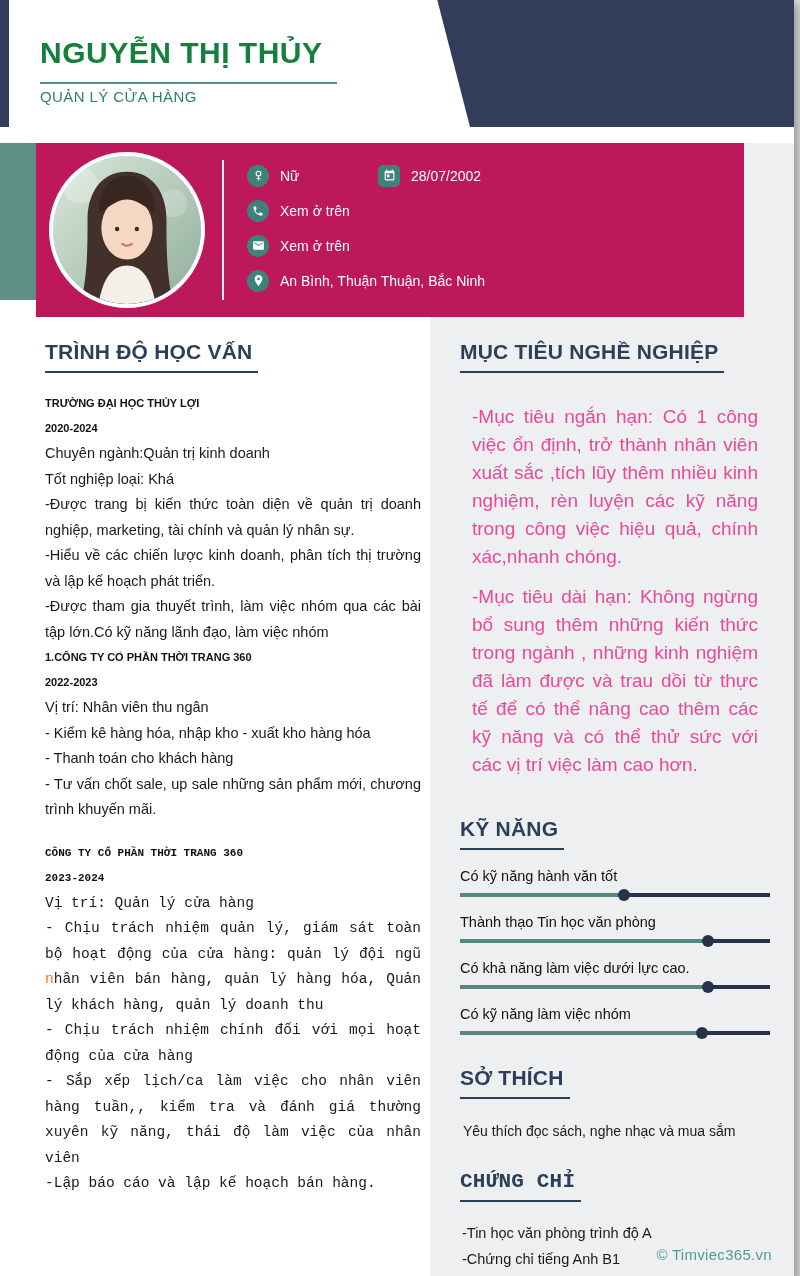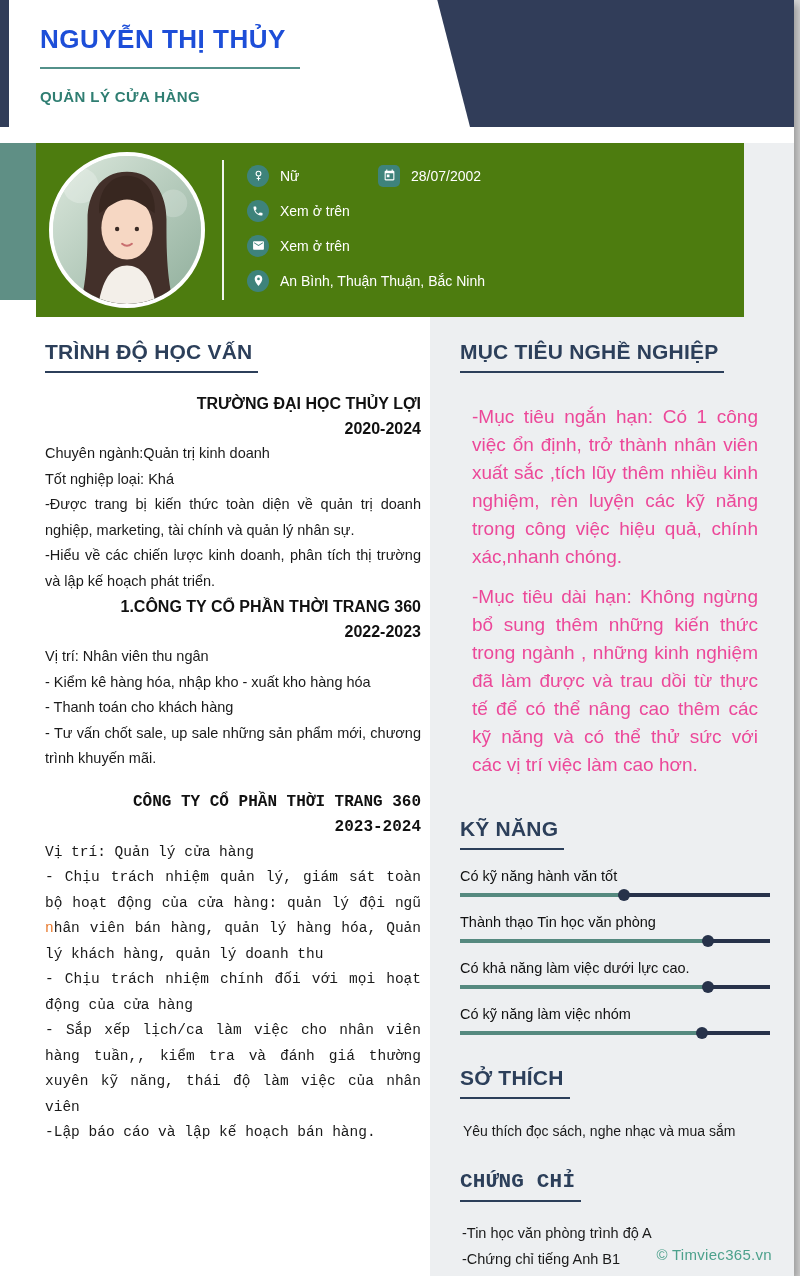--- a/index.html
+++ b/index.html
@@ -8,45 +8,45 @@
     position: relative; width: 794px; height: 1276px; background: #ffffff;
     font-family: "Liberation Sans", "DejaVu Sans", sans-serif; overflow: hidden;
     box-shadow: 4px 4px 8px rgba(0,0,0,.28);
   }
   .gray-col { position: absolute; left: 430px; top: 0; width: 364px; height: 1276px; background: #edeff1; }
   .white-top { position: absolute; left: 430px; top: 0; width: 364px; height: 143px; background: #ffffff; }
   .corner-wedge { position: absolute; left: 430px; top: 0; width: 364px; height: 127px; background: #313d59;
     clip-path: polygon(2% 0, 100% 0, 100% 100%, 11% 100%); }
   .left-strip { position: absolute; left: 0; top: 0; width: 9px; height: 127px; background: #313d59; }
 
-  .name { position: absolute; left: 40px; top: 24px; margin: 0; font-size: 26px; font-weight: bold;
-    letter-spacing: .5px; color: #1d4ed8; border-bottom: 2px solid #53918a; padding: 0 14px 12px 0; }
-  .job-title { position: absolute; left: 40px; top: 88px; font-size: 15px; font-weight: bold;
+  .name { position: absolute; left: 40px; top: 36px; margin: 0; font-size: 30px; font-weight: bold;
+    letter-spacing: .5px; color: #15803d; border-bottom: 2px solid #53918a; padding: 0 14px 12px 0; }
+  .job-title { position: absolute; left: 40px; top: 88px; font-size: 15px; font-weight: normal;
     color: #2f7e72; letter-spacing: .4px; }
 
   .teal-block { position: absolute; left: 0; top: 143px; width: 36px; height: 157px; background: #5f8f85; }
-  .band { position: absolute; left: 36px; top: 143px; width: 708px; height: 174px; background: #4d7c0f; }
+  .band { position: absolute; left: 36px; top: 143px; width: 708px; height: 174px; background: #be185d; }
   .photo { position: absolute; left: 13px; top: 9px; width: 156px; height: 156px; border-radius: 50%;
     border: 4px solid #ffffff; overflow: hidden; background: #cfe0d2; }
   .photo svg { display: block; width: 100%; height: 100%; }
   .vdiv { position: absolute; left: 186px; top: 17px; width: 2px; height: 140px; background: rgba(255,255,255,.92); }
   .contacts { position: absolute; left: 211px; top: 15px; display: flex; flex-direction: column; }
   .crow { display: flex; align-items: center; height: 35px; }
   .citem { display: flex; align-items: center; }
   .w130 { width: 131px; }
   .cicon { width: 22px; height: 22px; border-radius: 50%; background: #3e837b;
     display: flex; align-items: center; justify-content: center; flex: 0 0 auto; }
   .cicon.sq { border-radius: 5px; }
   .ctext { color: #ffffff; font-size: 14px; margin-left: 11px; white-space: nowrap; }
 
   .left-col { position: absolute; left: 45px; top: 340px; width: 376px; }
   .right-col { position: absolute; left: 460px; top: 340px; width: 310px; }
   h2.sec { display: inline-block; margin: 0 0 18px 0; font-size: 21px; font-weight: bold; color: #2c3f5a;
     letter-spacing: .2px; border-bottom: 2.5px solid #2c3f5a; padding: 0 6px 7px 0; }
-  .b { font-weight: bold; font-size: 16px; color: #111111; margin: 0; line-height: 25px; text-align: right; }
+  .b { font-weight: bold; font-size: 11px; color: #111111; margin: 0; line-height: 25px; }
   .body { font-size: 14.5px; color: #1a1a1a; margin: 0; line-height: 25.5px; text-align: justify; }
   .mt-exp { margin-top: 40px !important; }
   .job + .job { margin-top: 18px; font-family: Liberation Mono, monospace; }
   .hl { color: #e8782b; }
 
   .obj { font-size: 19px; color: #ec4899; margin: 12px; line-height: 28px; text-align: justify; }
   h2.mt-sk { margin-top: 26px; }
   .skill-label { font-size: 14.5px; color: #111111; margin: 0 0 9px 0; }
   .track { position: relative; height: 4px; background: #27324a; margin-bottom: 17px; }
   .fill { position: absolute; left: 0; top: 0; height: 4px; background: #55897f; }
@@ -150,20 +150,21 @@
   </div>
 
   <section class="left-col">
     <h2 class="sec">TRÌNH ĐỘ HỌC VẤN</h2>
     <p class="b">TRƯỜNG ĐẠI HỌC THỦY LỢI</p>
     <p class="b">2020-2024</p>
     <p class="body">Chuyên ngành:Quản trị kinh doanh</p>
     <p class="body">Tốt nghiệp loại: Khá</p>
     <p class="body">-Được trang bị kiến thức toàn diện về quản trị doanh nghiệp, marketing, tài chính và quản lý nhân sự.</p>
     <p class="body">-Hiểu về các chiến lược kinh doanh, phân tích thị trường và lập kế hoạch phát triển.</p>
+    <p class="body">-Được tham gia thuyết trình, làm việc nhóm qua các bài tập lớn.Có kỹ năng lãnh đạo, làm việc nhóm</p>
 
 
     <div class="job">
       <p class="b">1.CÔNG TY CỔ PHẦN THỜI TRANG 360</p>
       <p class="b">2022-2023</p>
       <p class="body">Vị trí: Nhân viên thu ngân</p>
       <p class="body">- Kiểm kê hàng hóa, nhập kho - xuất kho hàng hóa</p>
       <p class="body">- Thanh toán cho khách hàng</p>
       <p class="body">- Tư vấn chốt sale, up sale những sản phẩm mới, chương trình khuyến mãi.</p>
     </div>

